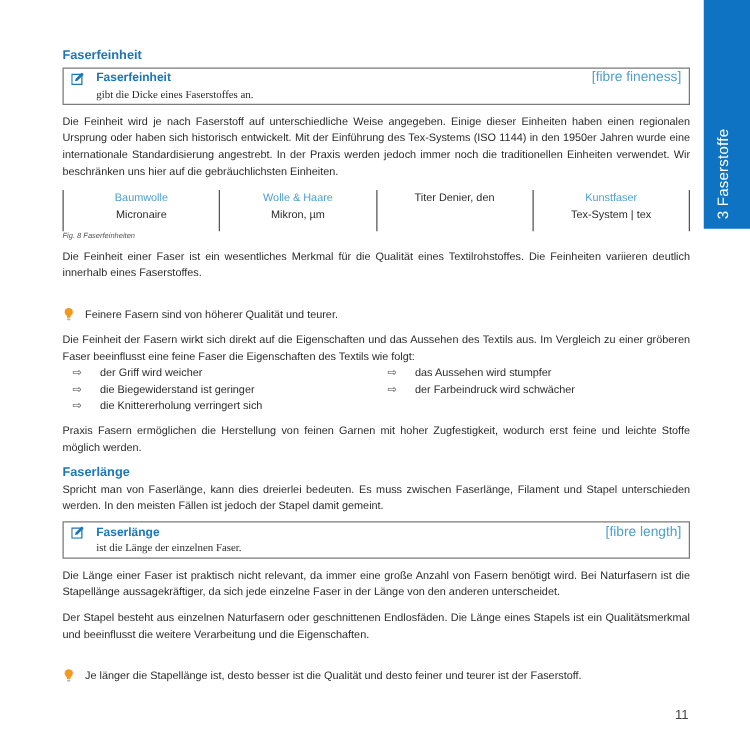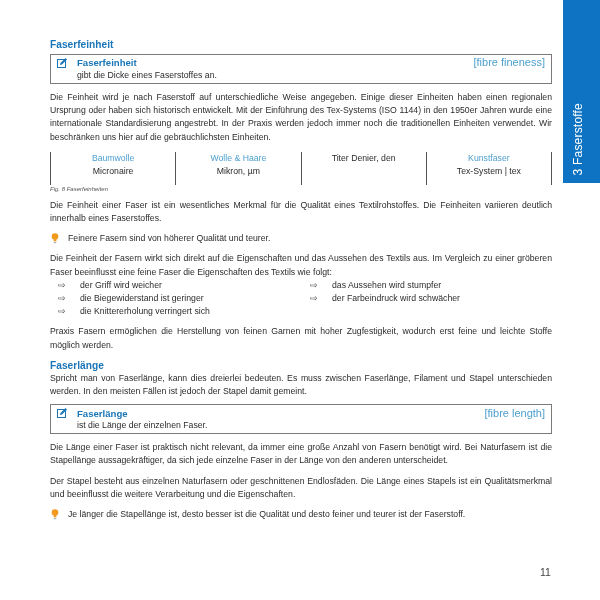--- a/index.html
+++ b/index.html
@@ -6,31 +6,31 @@
   body { width: 600px; height: 600px; position: relative; overflow: hidden;
          font-family: "Liberation Sans", sans-serif; color: #2b2b2b; }
   .page { position: absolute; left: 50px; top: 38px; width: 502px; font-size: 8.7px; line-height: 13.2px; }
   .h2 { color: #1a76b8; font-weight: bold; font-size: 10.2px; line-height: 13px; margin: 0; }
   .defbox { border: 1px solid #7a7a7a; padding: 2px 6px 2px 6px; position: relative; margin: 3px 0 0 0; }
   .defbox .row1 { display: flex; align-items: center; height: 12px; }
   .defbox .icon { width: 10px; height: 10px; display: inline-block; margin-right: 10px; position: relative; }
   .defbox .icon svg { display: block; }
   .defbox .term { color: #1a76b8; font-weight: bold; font-size: 9.6px; }
   .defbox .en { margin-left: auto; color: #4ea0cf; font-size: 11px; }
-  .defbox .desc { padding-left: 20px; line-height: 12px; }
+  .defbox .desc { padding-left: 20px; line-height: 12px; font-family: Liberation Serif, serif; }
   p { margin: 0; text-align: justify; }
   .mt7 { margin-top: 7px; }
   .mt6 { margin-top: 6px; }
   .mt5 { margin-top: 5px; }
   .units { display: flex; margin-top: 8px; height: 33px; border-left: 1px solid #555; position: relative; }
   .units .cell { flex: 1; text-align: center; border-right: 1px solid #555; }
   .units .cell .cat { color: #4ea0cf; }
   .units .cell .unit { color: #2b2b2b; }
   .figcap { font-style: italic; font-size: 6px; color: #555; line-height: 9px; margin-top: 0; }
-  .tip { display: flex; align-items: center; margin-top: 7px; }
+  .tip { display: flex; align-items: center; margin-top: 20px; }
   .tip .bulb { width: 8px; height: 11px; margin: 0 9px 0 1px; }
   .arrows { display: grid; grid-template-columns: 252px 250px; margin-top: 0; }
   .arrows .item { display: flex; padding-left: 8px; }
   .arrows .arr { width: 22px; color: #444; font-size: 9px; }
   .sidetab { position: absolute; left: 563px; top: 0; width: 37px; height: 183px; background: #0f73c4; }
   .sidetab .lbl { position: absolute; left: 8px; bottom: 8px; color: #ffffff; font-size: 12px; writing-mode: vertical-rl; transform: rotate(180deg); white-space: nowrap; letter-spacing: 0.2px; }
   .pagenum { position: absolute; left: 540px; top: 566px; font-size: 10.5px; color: #444; }
 </style>
 </head>
 <body>

